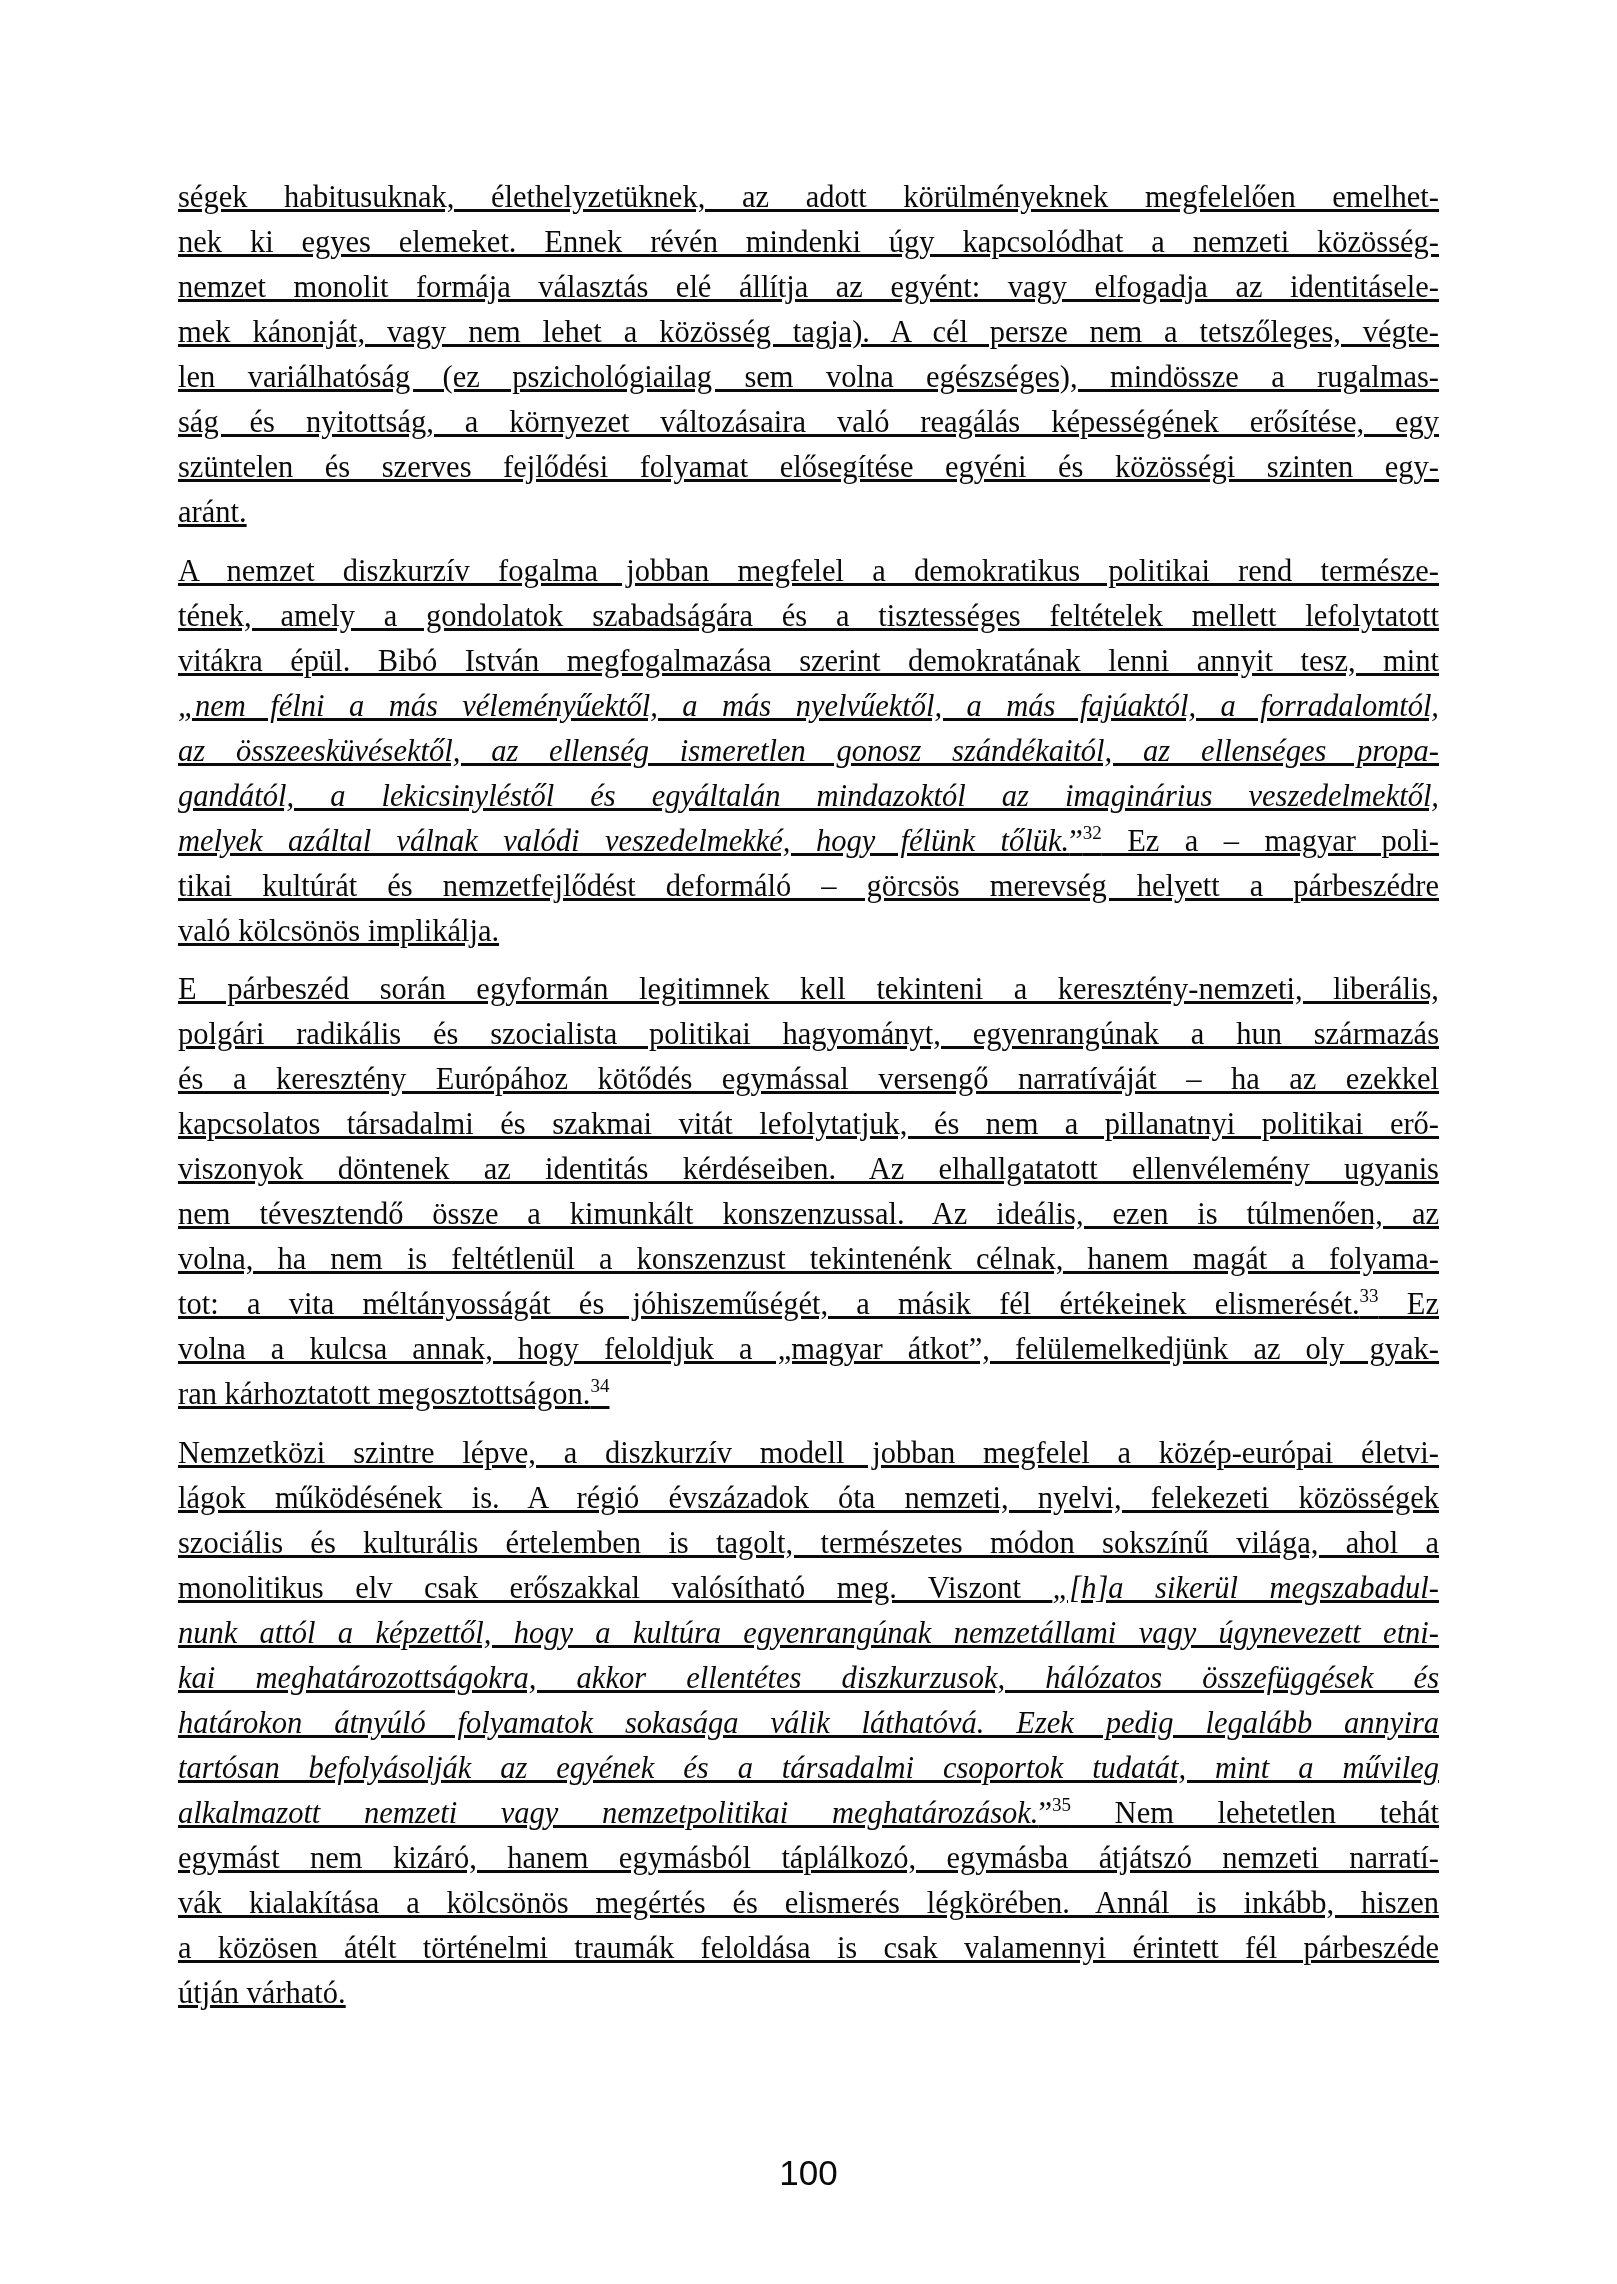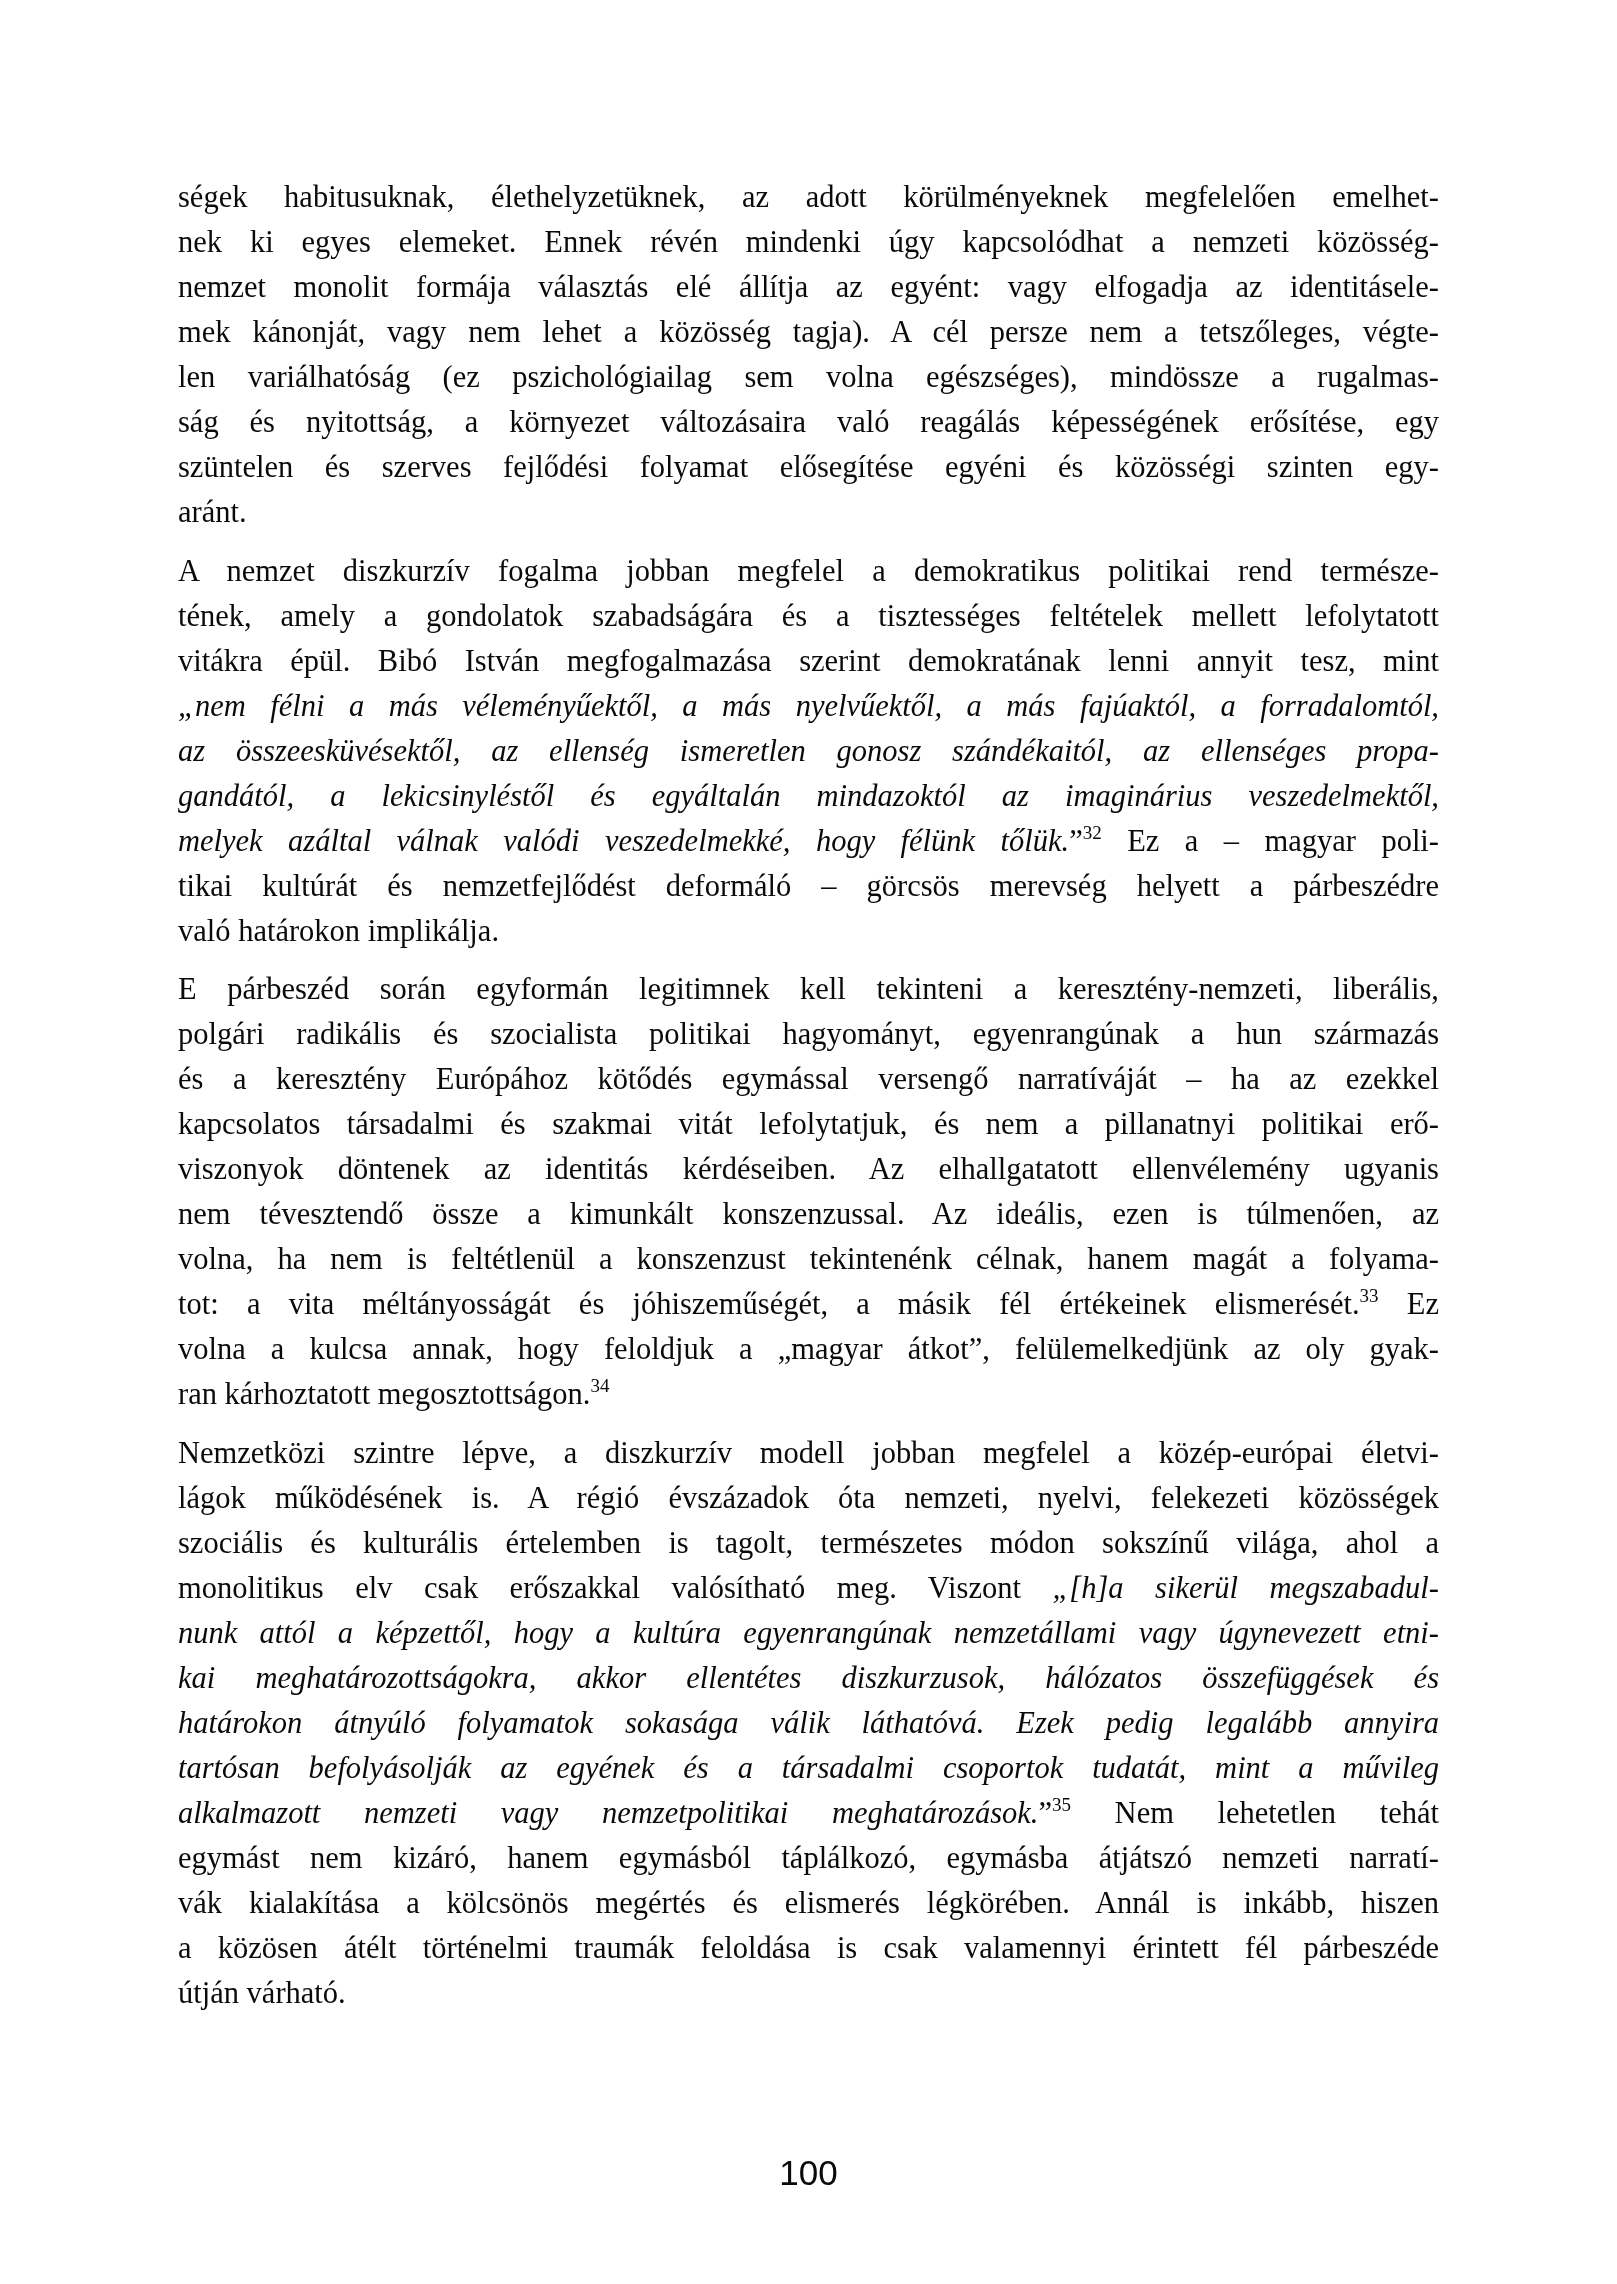--- a/index.html
+++ b/index.html
@@ -16,20 +16,21 @@
     color: #0a0a0a;
   }
   .page {
     position: absolute;
     left: 178px;
     top: 175px;
     width: 1261px;
   }
   .para {
     margin: 0 0 13.5px 0;
+    text-decoration: underline;
   }
   .line {
     display: block;
     font-size: 30.5px;
     line-height: 45px;
     height: 45px;
     white-space: nowrap;
     text-align: justify;
     text-align-last: justify;
     overflow: visible;
@@ -73,21 +74,21 @@
       </div>
       <div class="para">
         <span class="line"><span>A nemzet diszkurzív fogalma jobban megfelel a demokratikus politikai rend természe-</span></span>
         <span class="line"><span>tének, amely a gondolatok szabadságára és a tisztességes feltételek mellett lefolytatott</span></span>
         <span class="line"><span>vitákra épül. Bibó István megfogalmazása szerint demokratának lenni annyit tesz, mint</span></span>
         <span class="line"><span class="seg-italic">„nem félni a más véleményűektől, a más nyelvűektől, a más fajúaktól, a forradalomtól,</span></span>
         <span class="line"><span class="seg-italic">az összeesküvésektől, az ellenség ismeretlen gonosz szándékaitól, az ellenséges propa-</span></span>
         <span class="line"><span class="seg-italic">gandától, a lekicsinyléstől és egyáltalán mindazoktól az imaginárius veszedelmektől,</span></span>
         <span class="line"><span class="seg-italic">melyek azáltal válnak valódi veszedelmekké, hogy félünk tőlük.</span><span>”</span><sup class="seg-sup">32</sup><span> Ez a – magyar poli-</span></span>
         <span class="line"><span>tikai kultúrát és nemzetfejlődést deformáló – görcsös merevség helyett a párbeszédre</span></span>
-        <span class="line last"><span>való határokon implikálja.</span></span>
+        <span class="line last"><span>való kölcsönös implikálja.</span></span>
       </div>
       <div class="para">
         <span class="line"><span>E párbeszéd során egyformán legitimnek kell tekinteni a keresztény-nemzeti, liberális,</span></span>
         <span class="line"><span>polgári radikális és szocialista politikai hagyományt, egyenrangúnak a hun származás</span></span>
         <span class="line"><span>és a keresztény Európához kötődés egymással versengő narratíváját – ha az ezekkel</span></span>
         <span class="line"><span>kapcsolatos társadalmi és szakmai vitát lefolytatjuk, és nem a pillanatnyi politikai erő-</span></span>
         <span class="line"><span>viszonyok döntenek az identitás kérdéseiben. Az elhallgatatott ellenvélemény ugyanis</span></span>
         <span class="line"><span>nem tévesztendő össze a kimunkált konszenzussal. Az ideális, ezen is túlmenően, az</span></span>
         <span class="line"><span>volna, ha nem is feltétlenül a konszenzust tekintenénk célnak, hanem magát a folyama-</span></span>
         <span class="line"><span>tot: a vita méltányosságát és jóhiszeműségét, a másik fél értékeinek elismerését.</span><sup class="seg-sup">33</sup><span> Ez</span></span>

